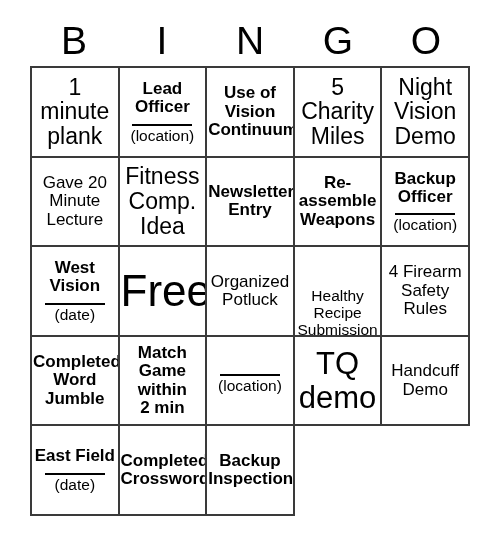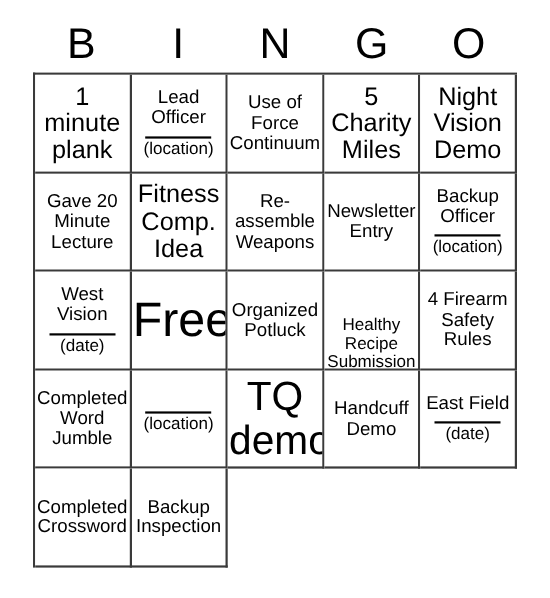--- a/index.html
+++ b/index.html
@@ -73,24 +73,24 @@
   }
   .cell-text {
     width: 100%;
     line-height: 1.08;
     word-break: normal;
     white-space: pre-line;
     font-weight: 400;
   }
 
   
-  .sz-xl  { font-size: 37px; }
+  .sz-xl  { font-size: 31px; }
   .sz-lg  { font-size: 23px; }
   .sz-md  { font-size: 17px; }
-  .sz-sm  { font-size: 17px; }
+  .sz-sm  { font-size: 17px; font-weight: bold; }
   .sz-xs  { font-size: 15.5px; margin-top: 45px; }
   .sz-free{ font-size: 44px; }
 
   
   .cell.has-blank {
     justify-content: center;
   }
   .blank-rule {
     width: 72%;
     height: 0;
@@ -122,21 +122,21 @@
 plank</div>
       </div>
       <div class="cell has-blank">
         <div class="cell-text sz-sm">Lead
 Officer</div>
         <div class="blank-rule"></div>
         <div class="blank-label">(location)</div>
       </div>
       <div class="cell">
         <div class="cell-text sz-sm">Use of
-Force
+Vision
 Continuum</div>
       </div>
       <div class="cell">
         <div class="cell-text sz-lg">5
 Charity
 Miles</div>
       </div>
       <div class="cell">
         <div class="cell-text sz-lg">Night
 Vision
@@ -146,28 +146,28 @@
         <div class="cell-text sz-md">Gave 20
 Minute
 Lecture</div>
       </div>
       <div class="cell">
         <div class="cell-text sz-lg">Fitness
 Comp.
 Idea</div>
       </div>
       <div class="cell">
+        <div class="cell-text sz-sm">Newsletter
+Entry</div>
+      </div>
+      <div class="cell">
         <div class="cell-text sz-sm">Re-
 assemble
 Weapons</div>
       </div>
-      <div class="cell">
-        <div class="cell-text sz-sm">Newsletter
-Entry</div>
-      </div>
       <div class="cell has-blank">
         <div class="cell-text sz-sm">Backup
 Officer</div>
         <div class="blank-rule"></div>
         <div class="blank-label">(location)</div>
       </div>
       <div class="cell has-blank">
         <div class="cell-text sz-sm">West
 Vision</div>
         <div class="blank-rule"></div>
@@ -188,20 +188,26 @@
       <div class="cell">
         <div class="cell-text sz-md">4 Firearm
 Safety
 Rules</div>
       </div>
       <div class="cell">
         <div class="cell-text sz-sm">Completed
 Word
 Jumble</div>
       </div>
+      <div class="cell">
+        <div class="cell-text sz-sm">Match
+Game
+within
+2 min</div>
+      </div>
       <div class="cell has-blank">
         <div class="blank-rule"></div>
         <div class="blank-label">(location)</div>
       </div>
       <div class="cell">
         <div class="cell-text sz-xl">TQ
 demo</div>
       </div>
       <div class="cell">
         <div class="cell-text sz-md">Handcuff

